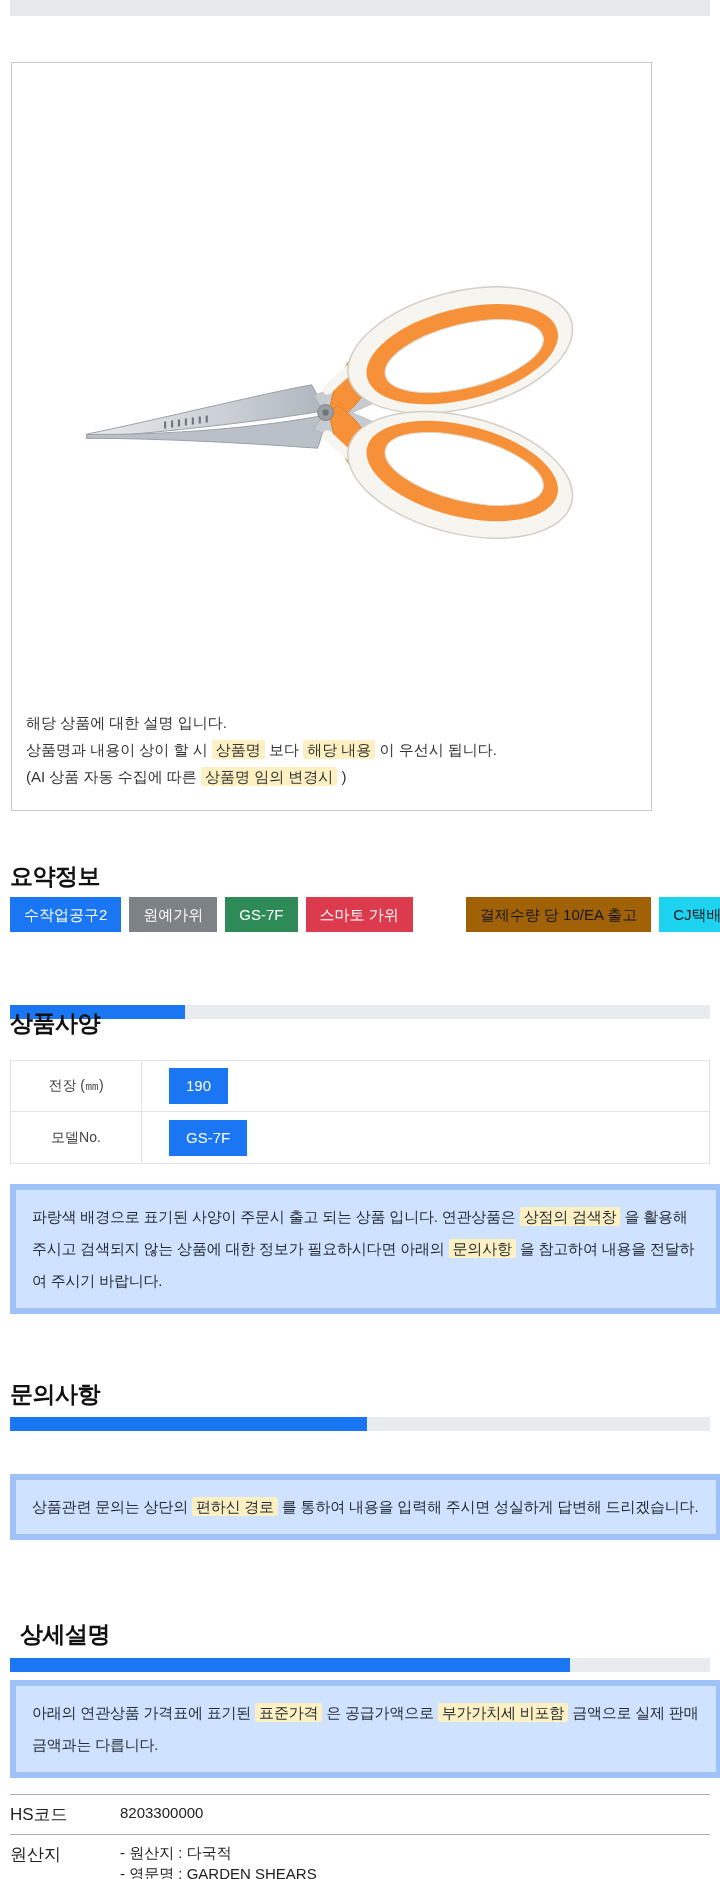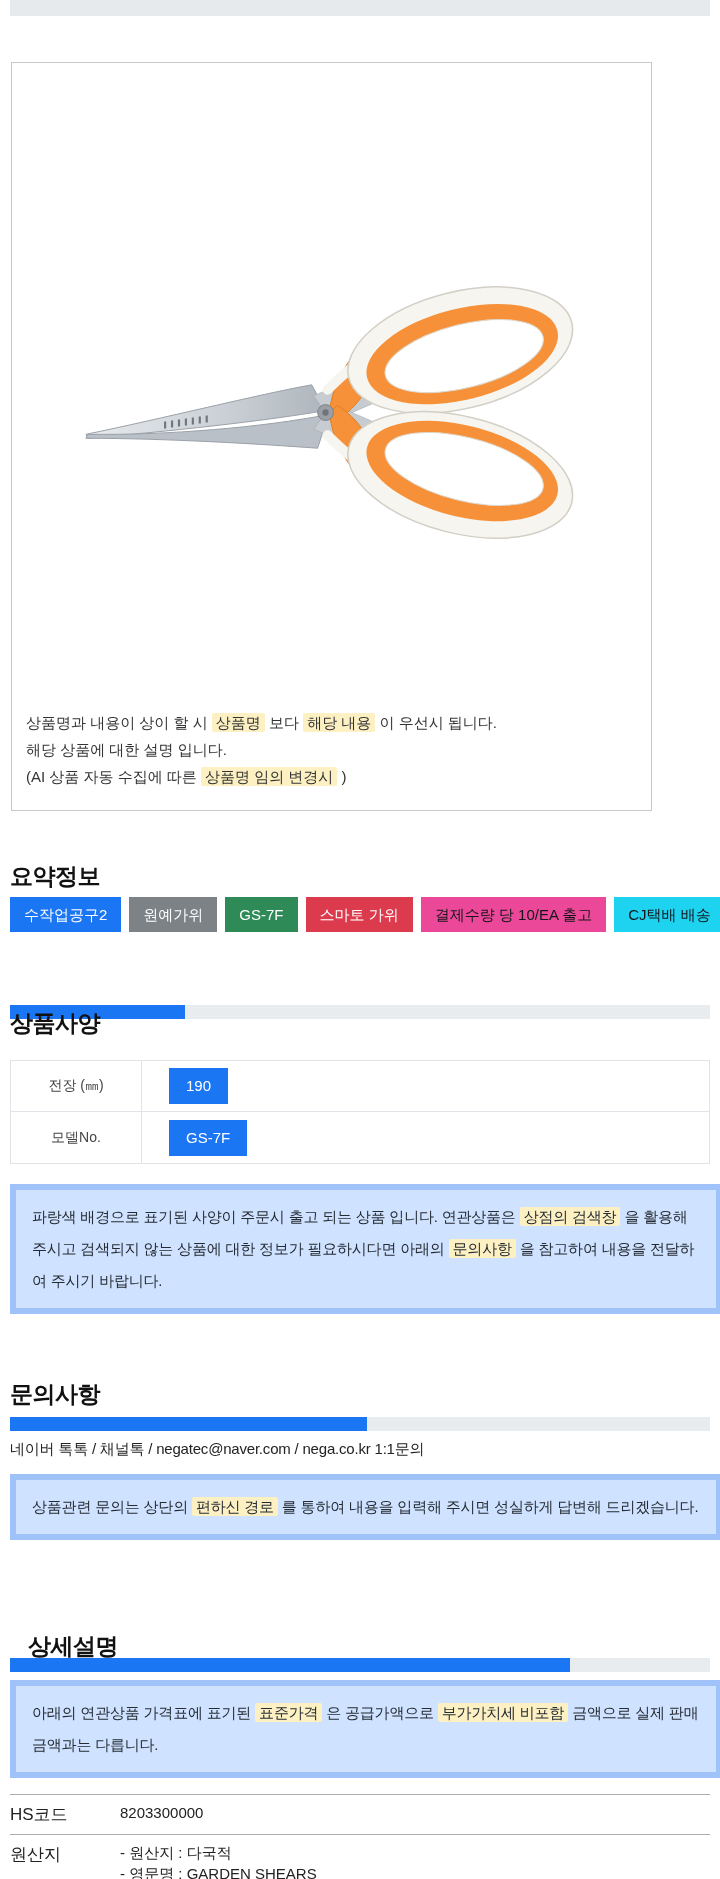--- a/index.html
+++ b/index.html
@@ -13,21 +13,21 @@
   
   .product-box{left:11px;top:62px;width:639px;height:747px;border:1px solid #c9c9c9;background:#fff;}
   .scissors{position:absolute;left:62px;top:200px;width:515px;height:307px;}
   .desc{position:absolute;left:14px;top:646px;right:12px;font-size:15px;line-height:27px;color:#333;}
   .hl{background:#fdf0c2;padding:1px 4px;border-radius:2px;}
   
   .heading{font-size:23px;font-weight:600;color:#111;letter-spacing:-0.5px;}
   .h-summary{left:10px;top:861px;}
   .h-specs{left:10px;top:1008px;}
   .h-inquiry{left:10px;top:1379px;}
-  .h-detail{left:28px;top:1619px;margin-top:12px;}
+  .h-detail{left:20px;top:1619px;}
   
   .tags{left:10px;top:897px;display:flex;gap:8px;}
   .tag{height:35px;line-height:35px;padding:0 14px;font-size:15px;white-space:nowrap;}
   
   .bar{width:700px;height:14px;background:#e9ecef;}
   .bar-fill{height:100%;}
   .bar1{left:10px;top:1005px;}
   .bar2{left:10px;top:1417px;}
   .bar3{left:10px;top:1658px;}
   
@@ -83,33 +83,33 @@
         <ellipse cx="392" cy="92" rx="99" ry="46" transform="rotate(-14 392 92)" fill="#f6913a"></ellipse>
         <ellipse cx="394" cy="94" rx="82" ry="32" transform="rotate(-14 394 94)" fill="#ffffff" stroke="#ddd9cf" stroke-width="1"></ellipse>
       </g>
 
       <use href="#handle" transform="translate(0,302) scale(1,-1)"></use>
 
       <circle cx="254" cy="151" r="8" fill="#9aa0a6" stroke="#7c8287" stroke-width="1"></circle>
       <circle cx="254" cy="151" r="3.2" fill="#6e747a"></circle>
     </svg>
     <div class="desc">
+      <div><span>해당 상품에 대한 설명 입니다.</span></div>
       <div><span>상품명과 내용이 상이 할 시 </span><span class="hl">상품명</span><span> 보다 </span><span class="hl">해당 내용</span><span> 이 우선시 됩니다.</span></div>
-      <div><span>해당 상품에 대한 설명 입니다.</span></div>
       <div><span>(AI 상품 자동 수집에 따른 </span><span class="hl">상품명 임의 변경시</span><span> )</span></div>
     </div>
   </div>
 
   <div class="abs heading h-summary">요약정보</div>
   <div class="abs tags">
     <span class="tag" style="background-color: rgb(27, 118, 243); color: rgb(255, 255, 255);">수작업공구2</span>
     <span class="tag" style="background-color: rgb(125, 130, 135); color: rgb(255, 255, 255);">원예가위</span>
     <span class="tag" style="background-color: rgb(46, 139, 87); color: rgb(255, 255, 255);">GS-7F</span>
     <span class="tag" style="background-color: rgb(220, 59, 77); color: rgb(255, 255, 255);">스마토 가위</span>
-    <span class="tag" style="background-color: #ec4899; color: rgb(20, 22, 26);">결제수량 당 10/EA 출고</span>
+    <span class="tag" style="background-color: #a16207; color: rgb(20, 22, 26); margin-left: 45px;">결제수량 당 10/EA 출고</span>
     <span class="tag" style="background-color: rgb(30, 211, 240); color: rgb(20, 22, 26);">CJ택배 배송</span>
   </div>
 
   <div class="abs bar bar1" style="background-color: rgb(233, 236, 239);">
     <div class="bar-fill" style="width: 25%; background-color: rgb(27, 118, 243);"></div>
   </div>
   <div class="abs heading h-specs">상품사양</div>
   <div class="abs spec-table">
     <div class="spec-row">
       <div class="spec-label">전장 (㎜)</div>
@@ -123,21 +123,20 @@
         <span class="chip" style="background-color: rgb(27, 118, 243);">GS-7F</span>
       </div>
     </div>
   </div>
   <div class="abs note note1" style="background-color: rgb(207, 226, 255); border-color: rgb(159, 195, 248);"><span>파랑색 배경으로 표기된 사양이 주문시 출고 되는 상품 입니다. 연관상품은 </span><span class="hl">상점의 검색창</span><span> 을 활용해 주시고 검색되지 않는 상품에 대한 정보가 필요하시다면 아래의 </span><span class="hl">문의사항</span><span> 을 참고하여 내용을 전달하여 주시기 바랍니다.</span></div>
 
   <div class="abs heading h-inquiry">문의사항</div>
   <div class="abs bar bar2" style="background-color: rgb(233, 236, 239);">
     <div class="bar-fill" style="width: 51%; background-color: rgb(27, 118, 243);"></div>
   </div>
-  <div class="abs channels">네이버 톡톡 / 채널톡 / negatec@naver.com / nega.co.kr 1:1문의</div>
   <div class="abs note note2" style="background-color: rgb(207, 226, 255); border-color: rgb(159, 195, 248);"><span>상품관련 문의는 상단의 </span><span class="hl">편하신 경로</span><span> 를 통하여 내용을 입력해 주시면 성실하게 답변해 드리겠습니다.</span></div>
 
   <div class="abs heading h-detail">상세설명</div>
   <div class="abs bar bar3" style="background-color: rgb(233, 236, 239);">
     <div class="bar-fill" style="width: 80%; background-color: rgb(27, 118, 243);"></div>
   </div>
   <div class="abs note note3" style="background-color: rgb(207, 226, 255); border-color: rgb(159, 195, 248);"><span>아래의 연관상품 가격표에 표기된 </span><span class="hl">표준가격</span><span> 은 공급가액으로 </span><span class="hl">부가가치세 비포함</span><span> 금액으로 실제 판매금액과는 다릅니다.</span></div>
 
   <div class="abs origin-table">
     <div class="origin-row">

